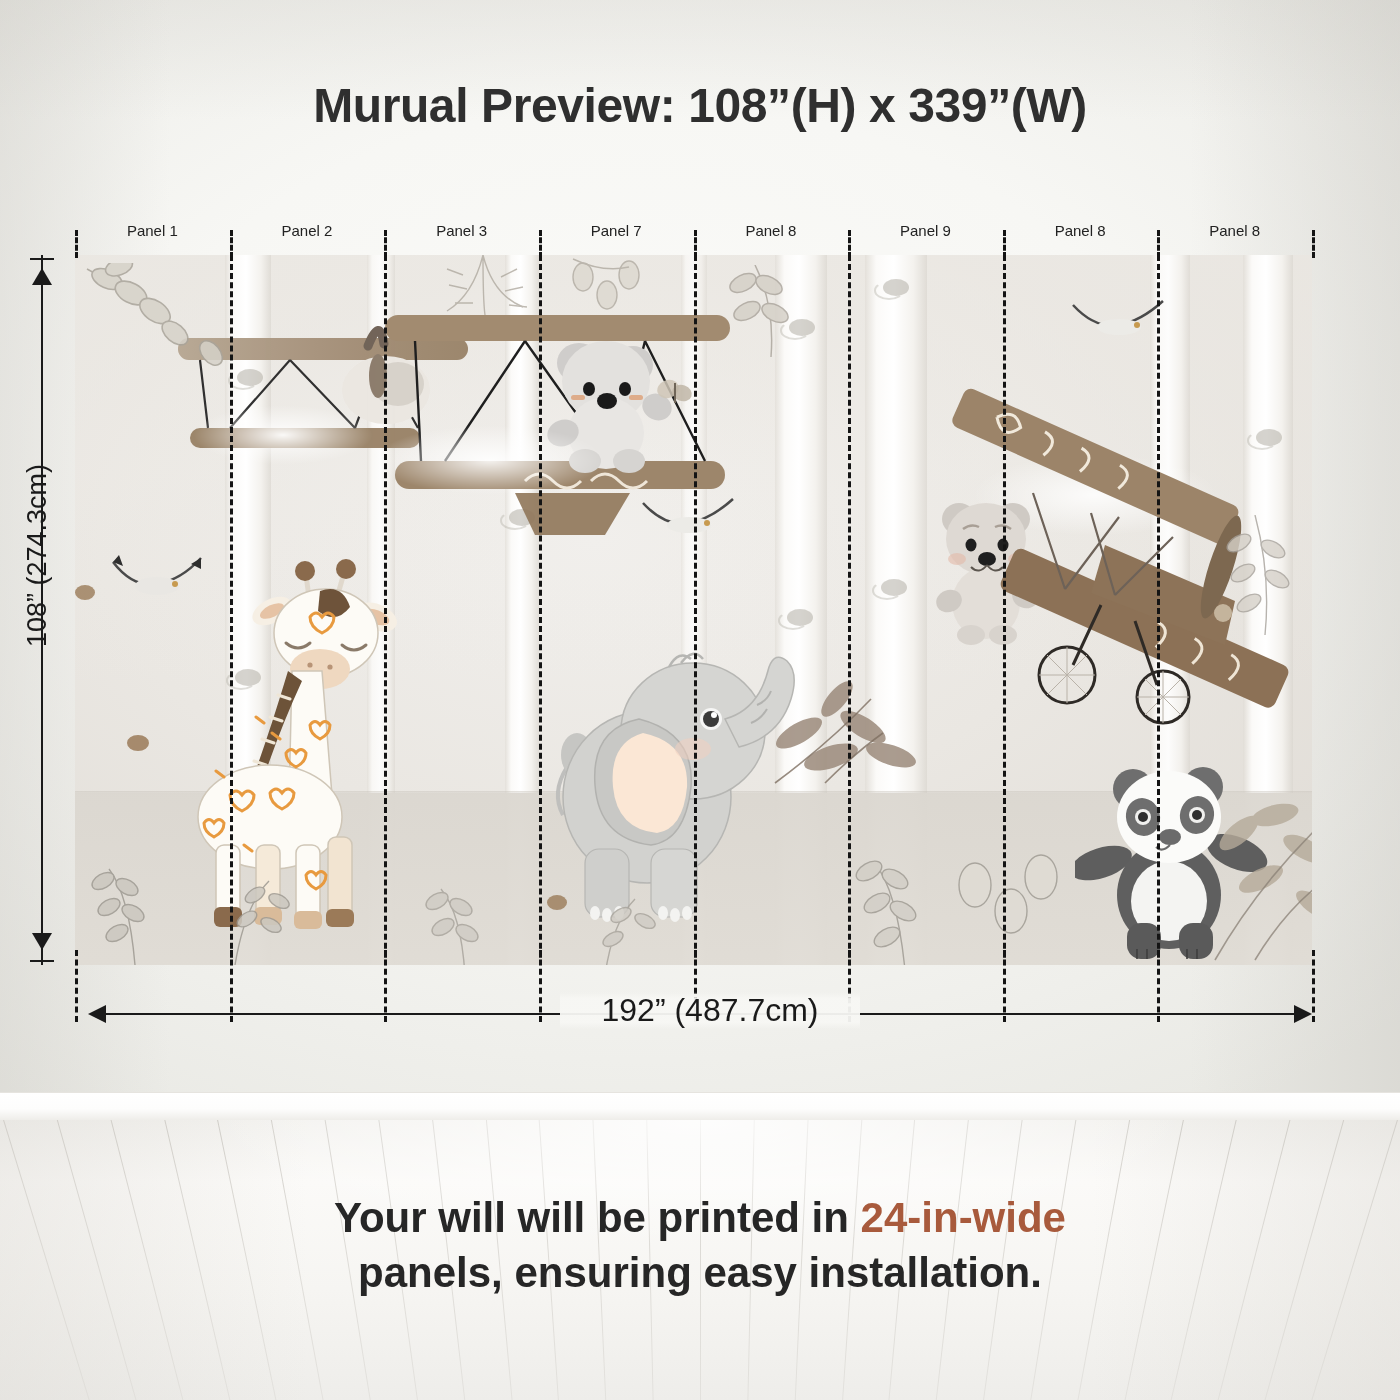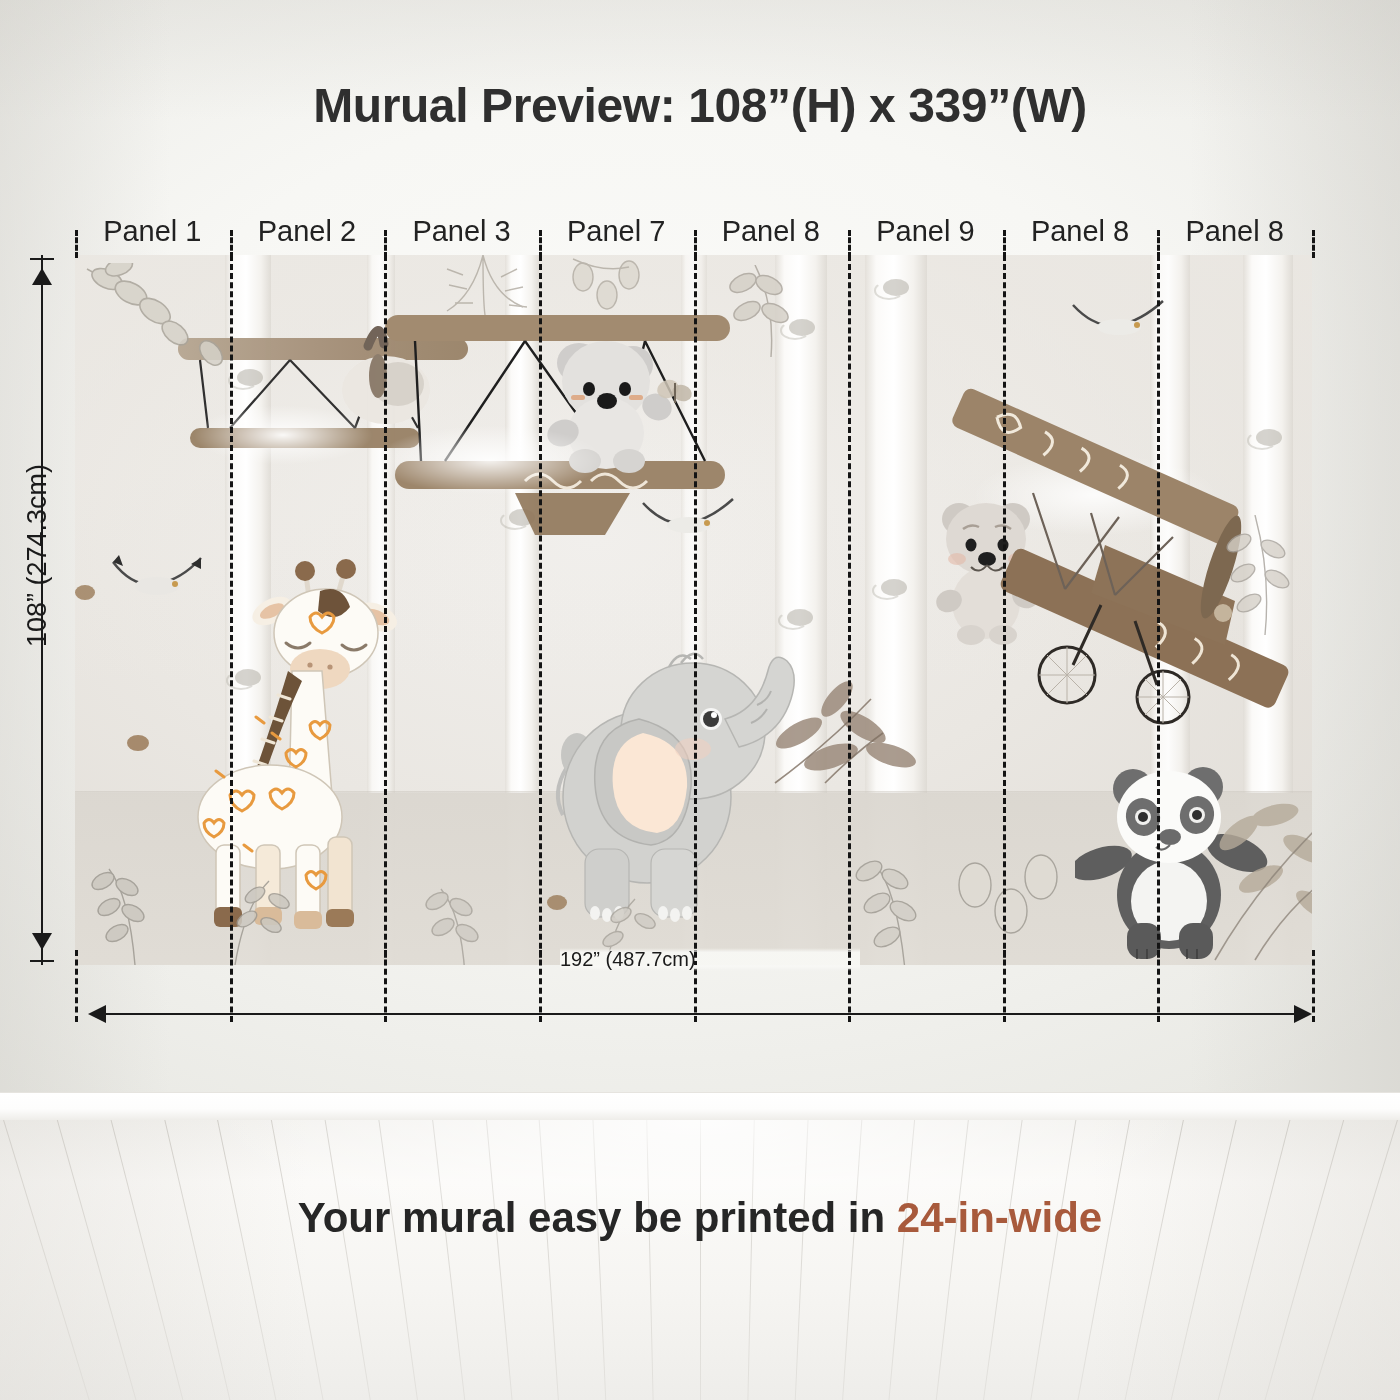--- a/index.html
+++ b/index.html
@@ -62,21 +62,21 @@
     letter-spacing: -0.4px;
   }
 
   
   .panel-labels {
     position: absolute; left: 75px; top: 214px; width: 1237px; height: 34px;
     display: flex;
   }
   .panel-label {
     flex: 1 1 0; text-align: center;
-    font-size: 29px; color: #222; line-height: 34px;
+    font-size: 15px; color: #222; line-height: 34px;
   }
 
   
   .mural {
     position: absolute; left: 75px; top: 255px; width: 1237px; height: 710px;
     overflow: hidden;
     background:
       radial-gradient(ellipse 900px 520px at 42% 40%, #f1efec 0%, #eae7e2 55%, #e2ded8 100%);
   }
   .mural-sky {
@@ -147,22 +147,22 @@
     position: absolute; top: 1013px; left: 845px; width: 450px; height: 2px;
     background: #1a1a1a; z-index: 30;
   }
   .arrow-left, .arrow-right {
     position: absolute; top: 1005px; width: 0; height: 0;
     border-top: 9px solid transparent; border-bottom: 9px solid transparent; z-index: 31;
   }
   .arrow-left { left: 88px; border-right: 18px solid #1a1a1a; }
   .arrow-right { left: 1294px; border-left: 18px solid #1a1a1a; }
   .dim-h-label {
-    position: absolute; top: 948px; left: 560px; width: 300px;
-    text-align: left; font-size: 20px; color: #1a1a1a; z-index: 32;
+    position: absolute; top: 992px; left: 560px; width: 300px;
+    text-align: center; font-size: 32px; color: #1a1a1a; z-index: 32;
     background: linear-gradient(180deg, rgba(247,247,244,0) 0%, rgba(247,247,244,.95) 18%, rgba(247,247,244,.95) 82%, rgba(247,247,244,0) 100%);
   }
   .edge-tick {
     position: absolute; top: 950px; width: 0; height: 0;
     border-left: 3px dashed #141414; height: 72px; z-index: 29;
   }
 
   
   .footer {
     position: absolute; left: 0; top: 1190px; width: 1400px;
@@ -641,17 +641,18 @@
         <div class="plank" style="left: 1238.46px; transform: rotate(13.0769deg);"></div>
         <div class="plank" style="left: 1292.31px; transform: rotate(14.3846deg);"></div>
         <div class="plank" style="left: 1346.15px; transform: rotate(15.6923deg);"></div>
         <div class="plank" style="left: 1400px; transform: rotate(17deg);"></div>
       </div>
     <div class="floor-sheen"></div>
   </div>
 
   <div class="footer">
     <div>
-      <span>Your mural easy be printed in </span><span class="accent">24-in-wide</span>
+      <span>Your will will be printed in </span><span class="accent">24-in-wide</span>
     </div>
+    <div>panels, ensuring easy installation.</div>
   </div>
 
 </div>
 
 </body></html>

